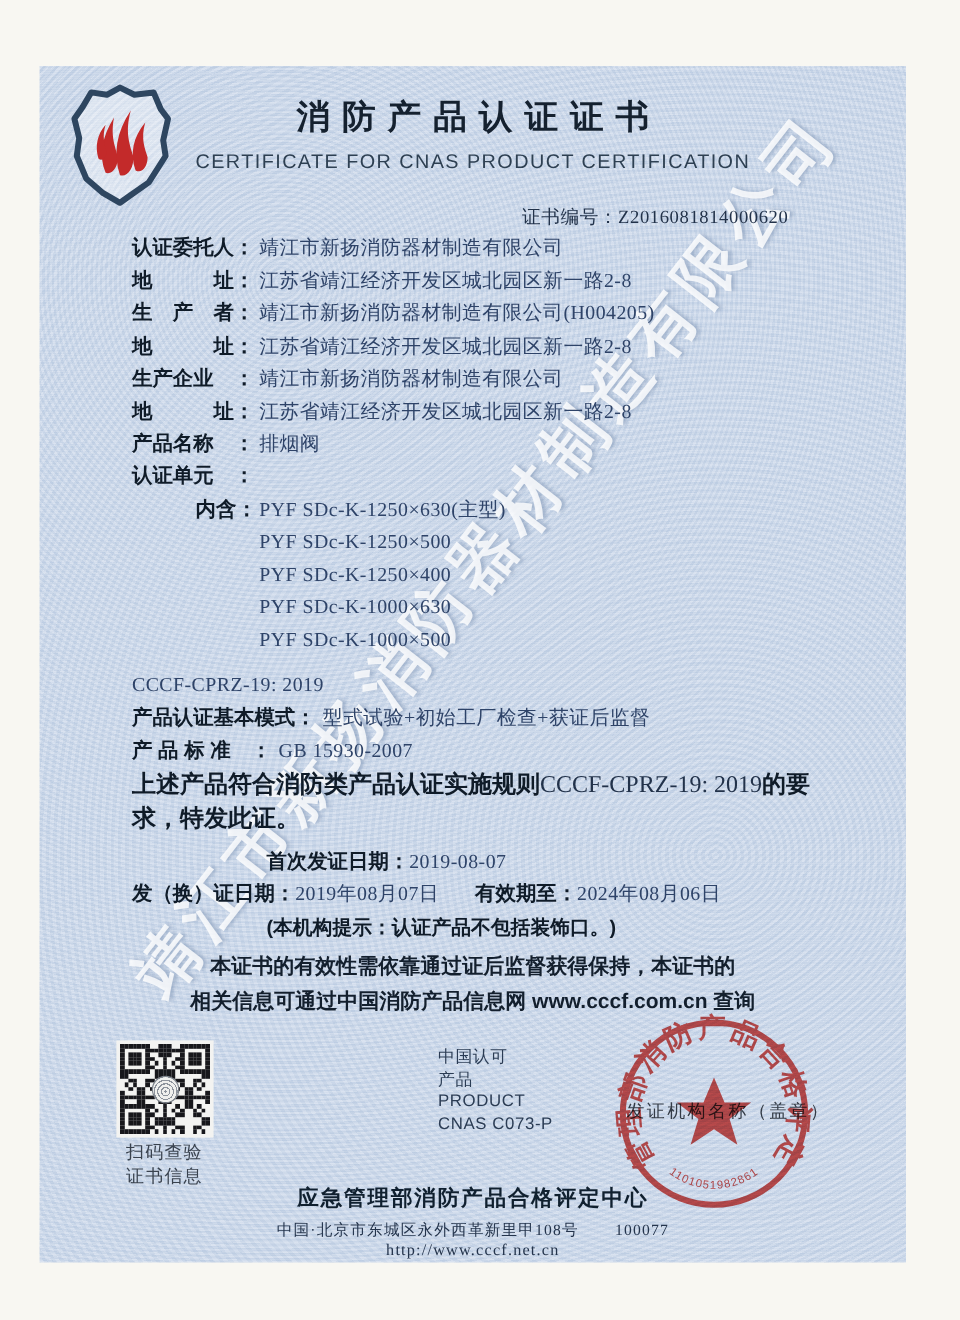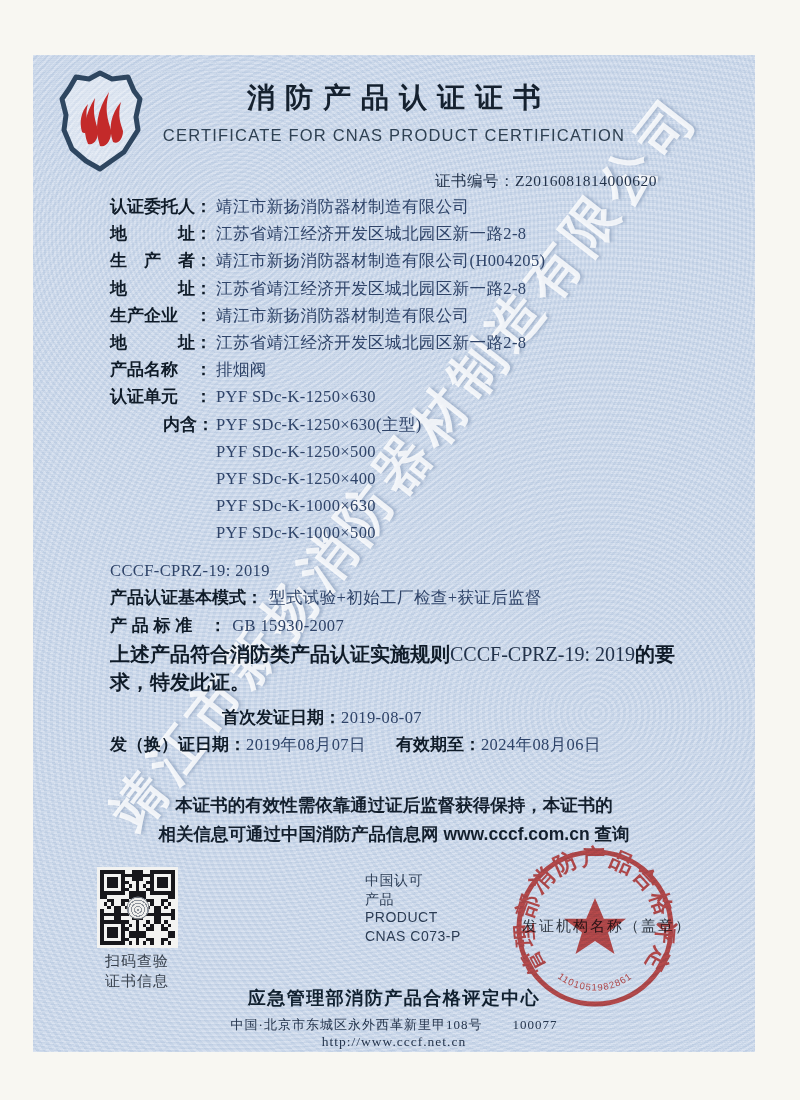--- a/index.html
+++ b/index.html
@@ -111,21 +111,20 @@
       <div class="row">
           <span class="lbl">地　　　址：</span>
           <span class="val">江苏省靖江经济开发区城北园区新一路2-8</span>
         </div>
       <div class="row">
           <span class="lbl">产品名称　：</span>
           <span class="val">排烟阀</span>
         </div>
       <div class="row">
           <span class="lbl">认证单元　：</span>
-          <span class="val">PYF SDc-K-1250×630</span>
         </div>
       <div class="row indent">
           <span class="lbl">内含：</span>
           <span class="val">PYF SDc-K-1250×630(主型)</span>
         </div>
       <div class="row cont">
           <span class="val">PYF SDc-K-1250×500</span>
         </div>
       <div class="row cont">
           <span class="val">PYF SDc-K-1250×400</span>
@@ -154,20 +153,21 @@
       <div class="row first-issue">
           <span class="lbl2">首次发证日期：</span>
           <span class="val">2019-08-07</span>
         </div>
       <div class="row">
           <span class="lbl2">发（换）证日期：</span>
           <span class="val">2019年08月07日</span>
           <span class="lbl2 sp">有效期至：</span>
           <span class="val">2024年08月06日</span>
         </div>
+      <div class="note">(本机构提示：认证产品不包括装饰口。)</div>
     </div>
 
     <div class="notice">
       <div>本证书的有效性需依靠通过证后监督获得保持，本证书的</div>
       <div>相关信息可通过中国消防产品信息网 www.cccf.com.cn 查询</div>
     </div>
 
     <div class="qr">
       <div class="mods">
           <i style="grid-area:1/1"></i>

